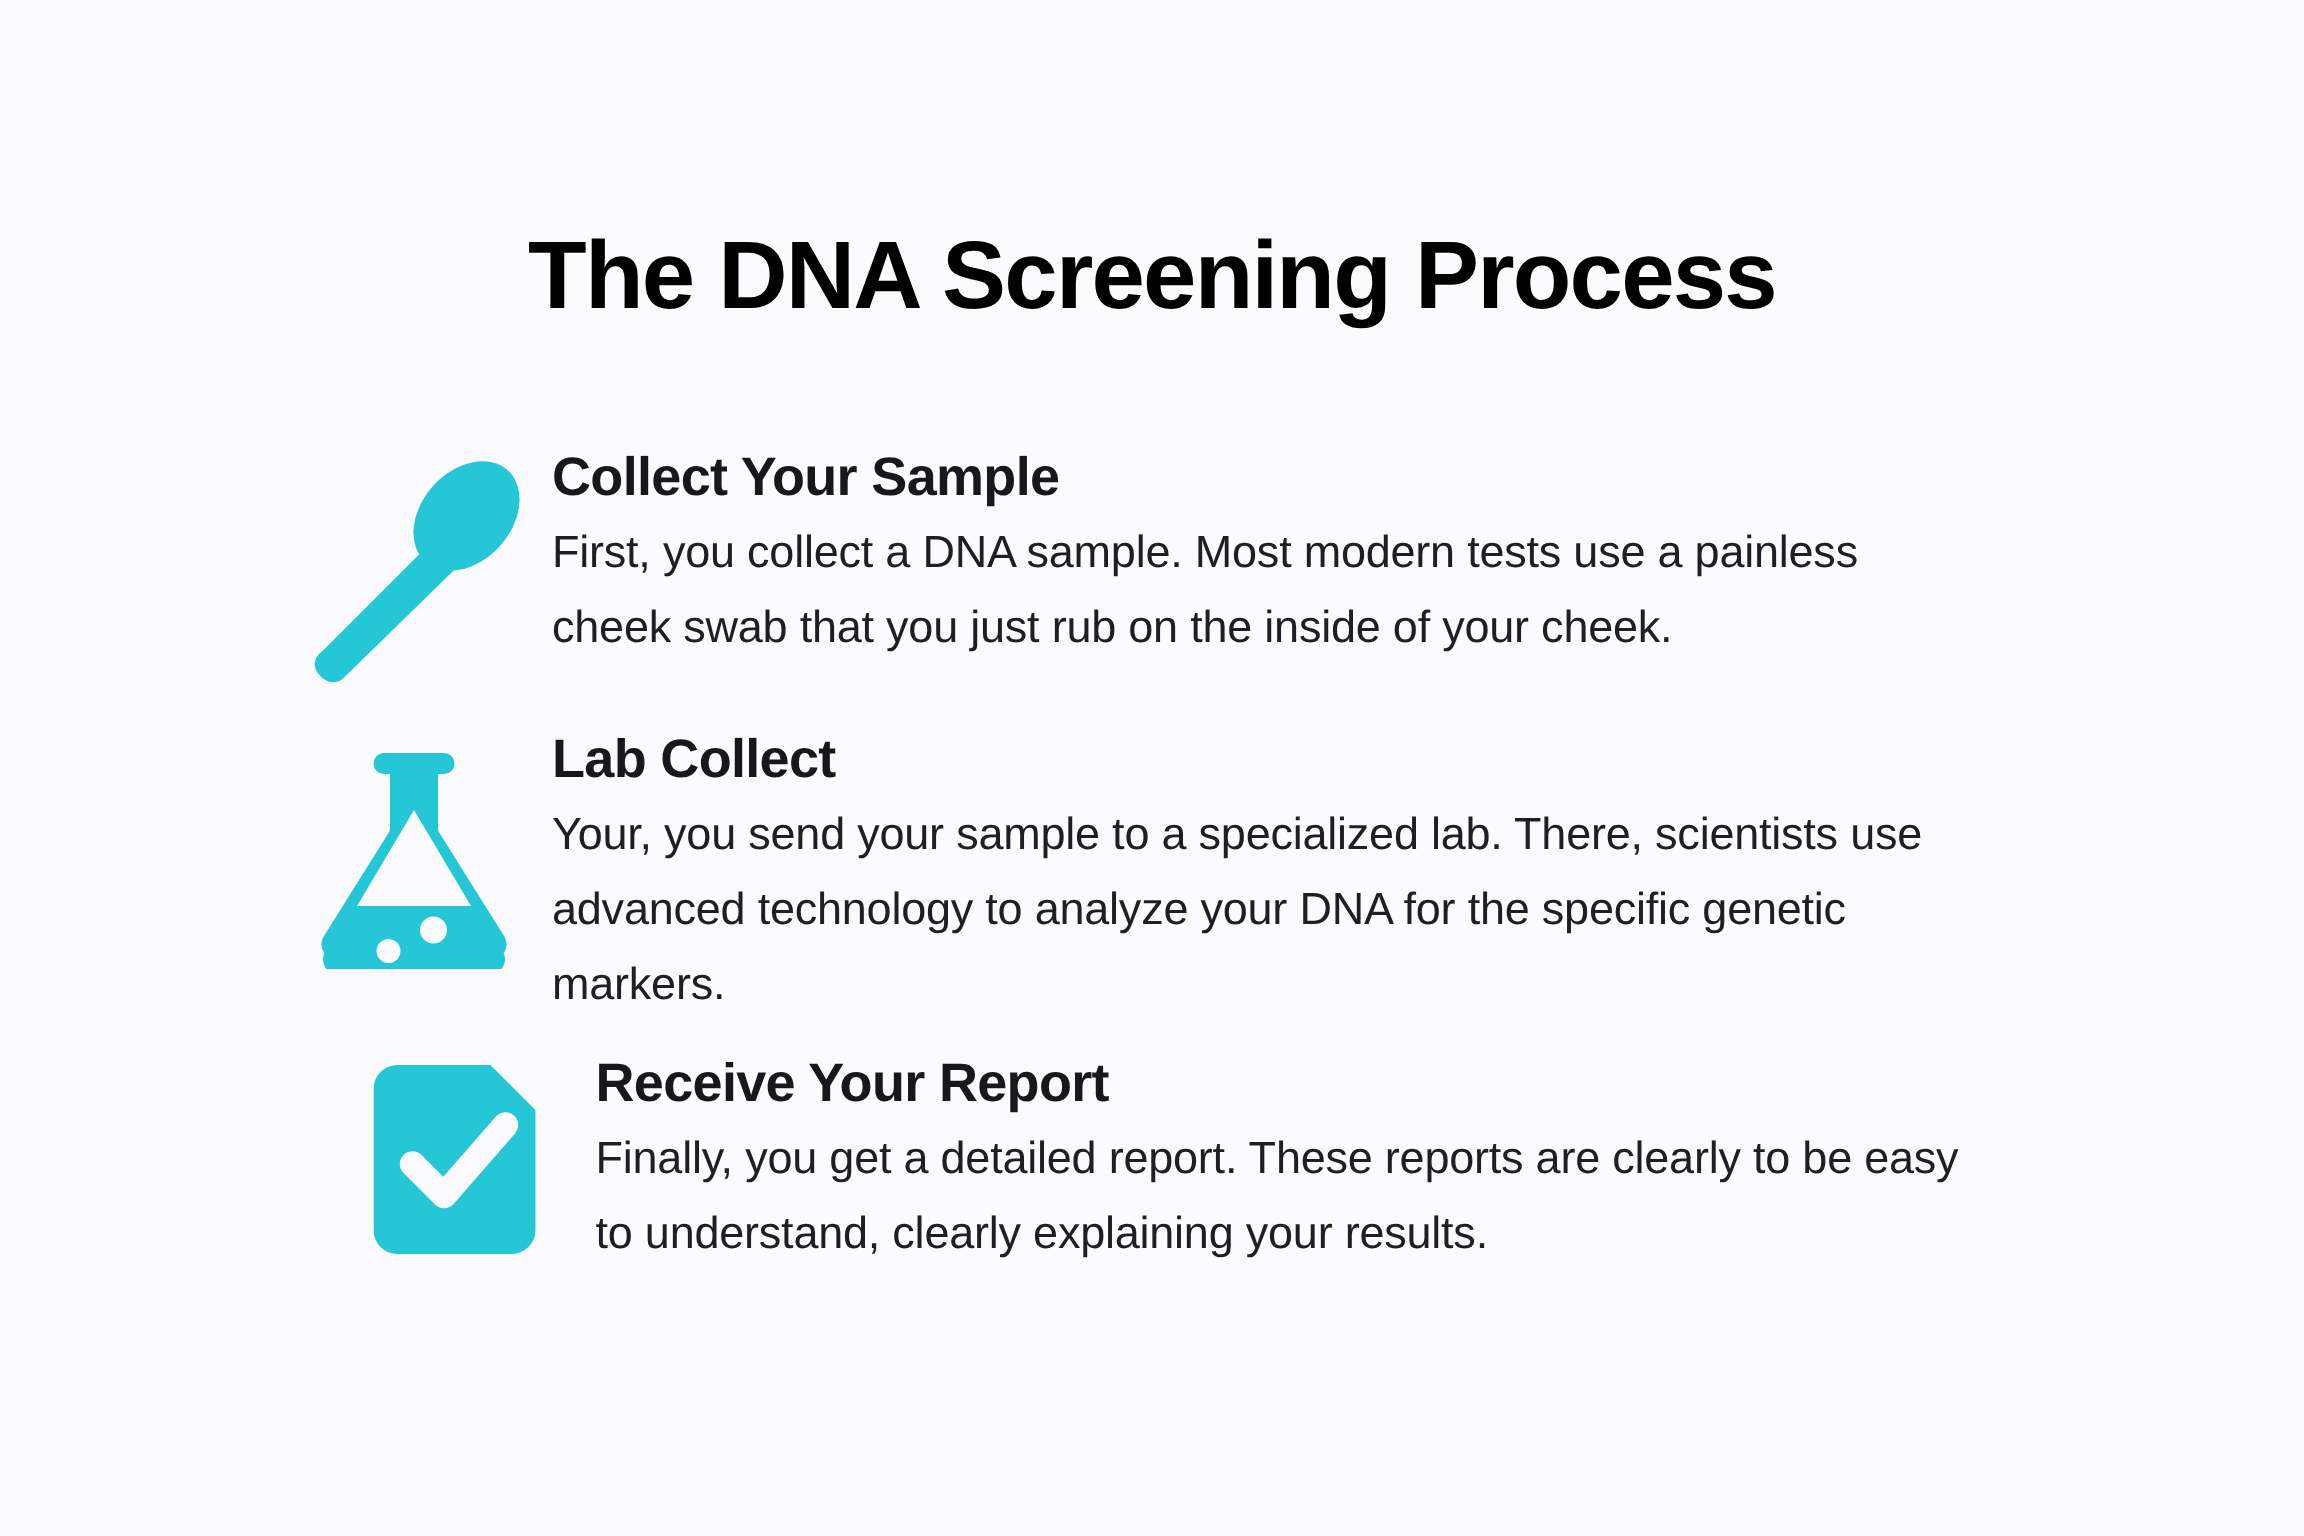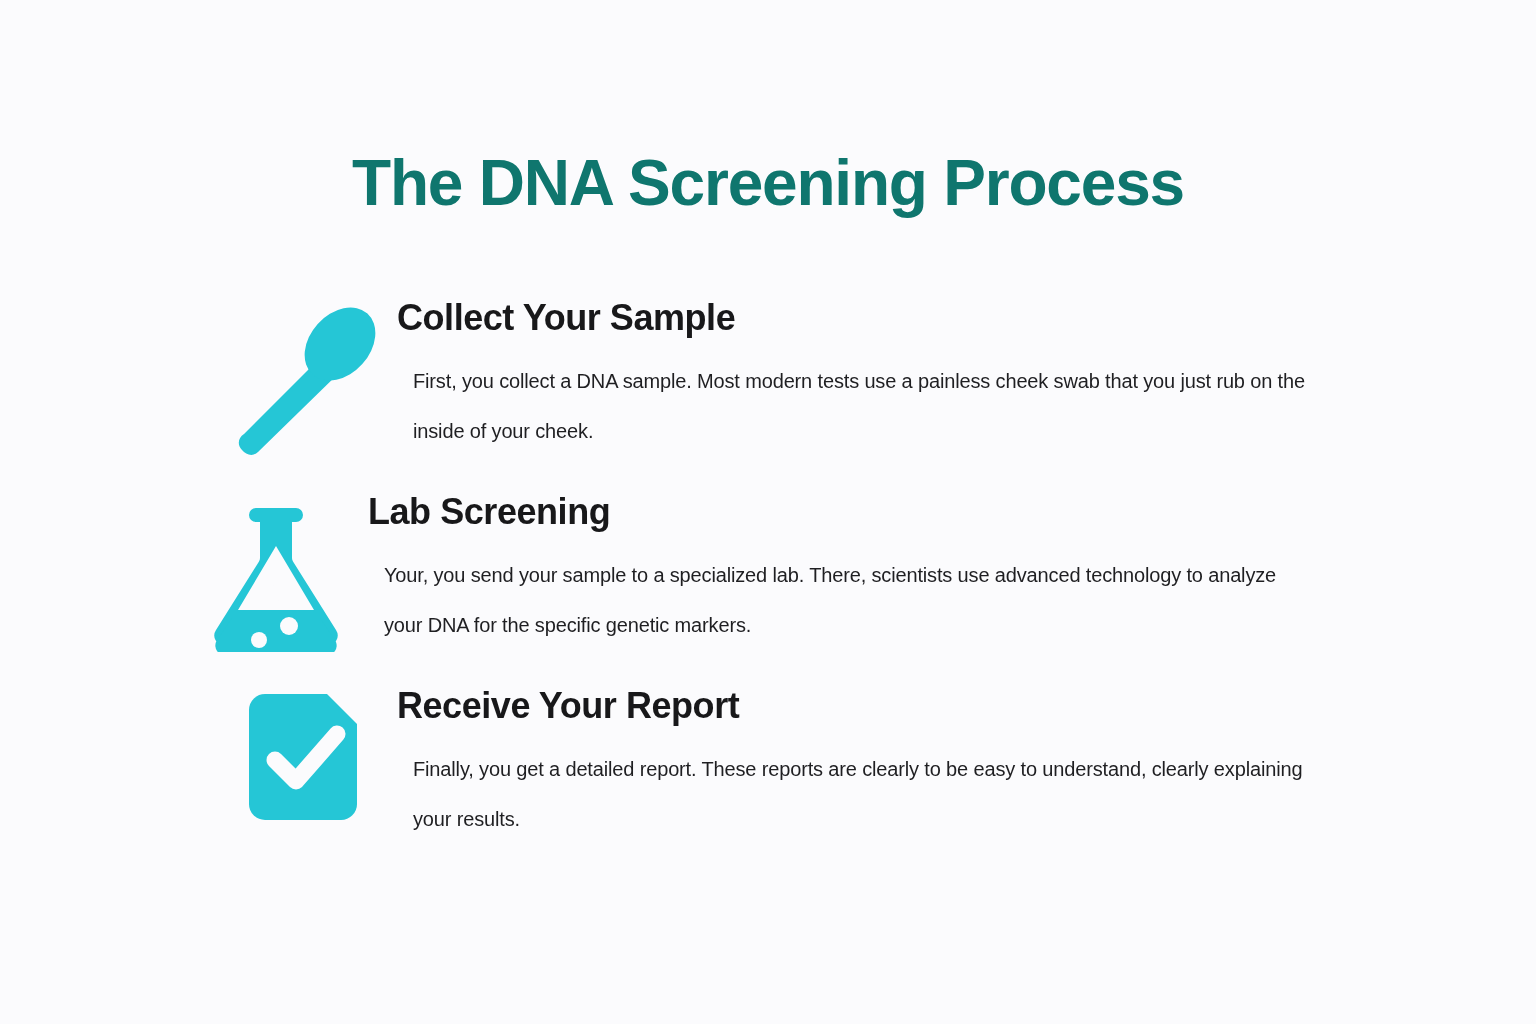--- a/index.html
+++ b/index.html
@@ -27,21 +27,21 @@
   .page-title {
     position: absolute;
     left: 0;
     top: 102px;
     width: 1536px;
     text-align: center;
     font-size: 64px;
     font-weight: 700;
     letter-spacing: -1.2px;
     line-height: 76px;
-    color: #0f766e;
+    color: #000000;
     white-space: nowrap;
   }
 
   
   .steps {
     position: absolute;
     left: 196px;
     top: 296px;
     width: 1160px;
   }
@@ -73,30 +73,30 @@
   .step-title {
     font-size: 36px;
     font-weight: 700;
     letter-spacing: -0.45px;
     line-height: 44px;
     color: #18181a;
     margin: 0 0 4px 0;
   }
 
   .step-desc {
-    font-size: 20px;
+    font-size: 30px;
     font-weight: 400;
     line-height: 50px;
     letter-spacing: -0.15px;
     color: #1f1f22;
-    margin: 16px;
+    margin: 0;
   }
 
   
-  .step-1 { margin-top: 0px; justify-content: center; }
+  .step-1 { margin-top: 0px; }
   .step-1 .step-icon { padding-top: 2px; }
   .step-2 { margin-top: 10px; }
   .step-2 .step-icon { padding-top: 10px; }
   .step-3 { margin-top: 12px; }
   .step-3 .step-icon { padding-top: 6px; }
 </style>
 </head>
 <body>
 
 <div class="page">
@@ -155,21 +155,21 @@
 
             <path d="M22 118 h88 l16 24 a10 10 0 0 1 -8.5 13.5 H14.5 A10 10 0 0 1 6 142 Z"></path>
           </g>
 
           <circle cx="66" cy="93" r="8" fill="#fbfbfd"></circle>
           <circle cx="79" cy="126" r="9" fill="#fbfbfd"></circle>
           <circle cx="49" cy="140" r="8" fill="#fbfbfd"></circle>
         </svg>
       </div>
       <div class="step-body">
-        <h2 class="step-title">Lab Screening</h2>
+        <h2 class="step-title">Lab Collect</h2>
         <p class="step-desc">Your, you send your sample to a specialized lab. There, scientists use advanced technology to analyze your DNA for the specific genetic markers.</p>
       </div>
     </div>
 
     <div class="step step-3">
       <div class="step-icon">
         <svg width="112" height="130" viewBox="0 0 112 130" aria-hidden="true">
 
           <path d="M16 4
                    h62

